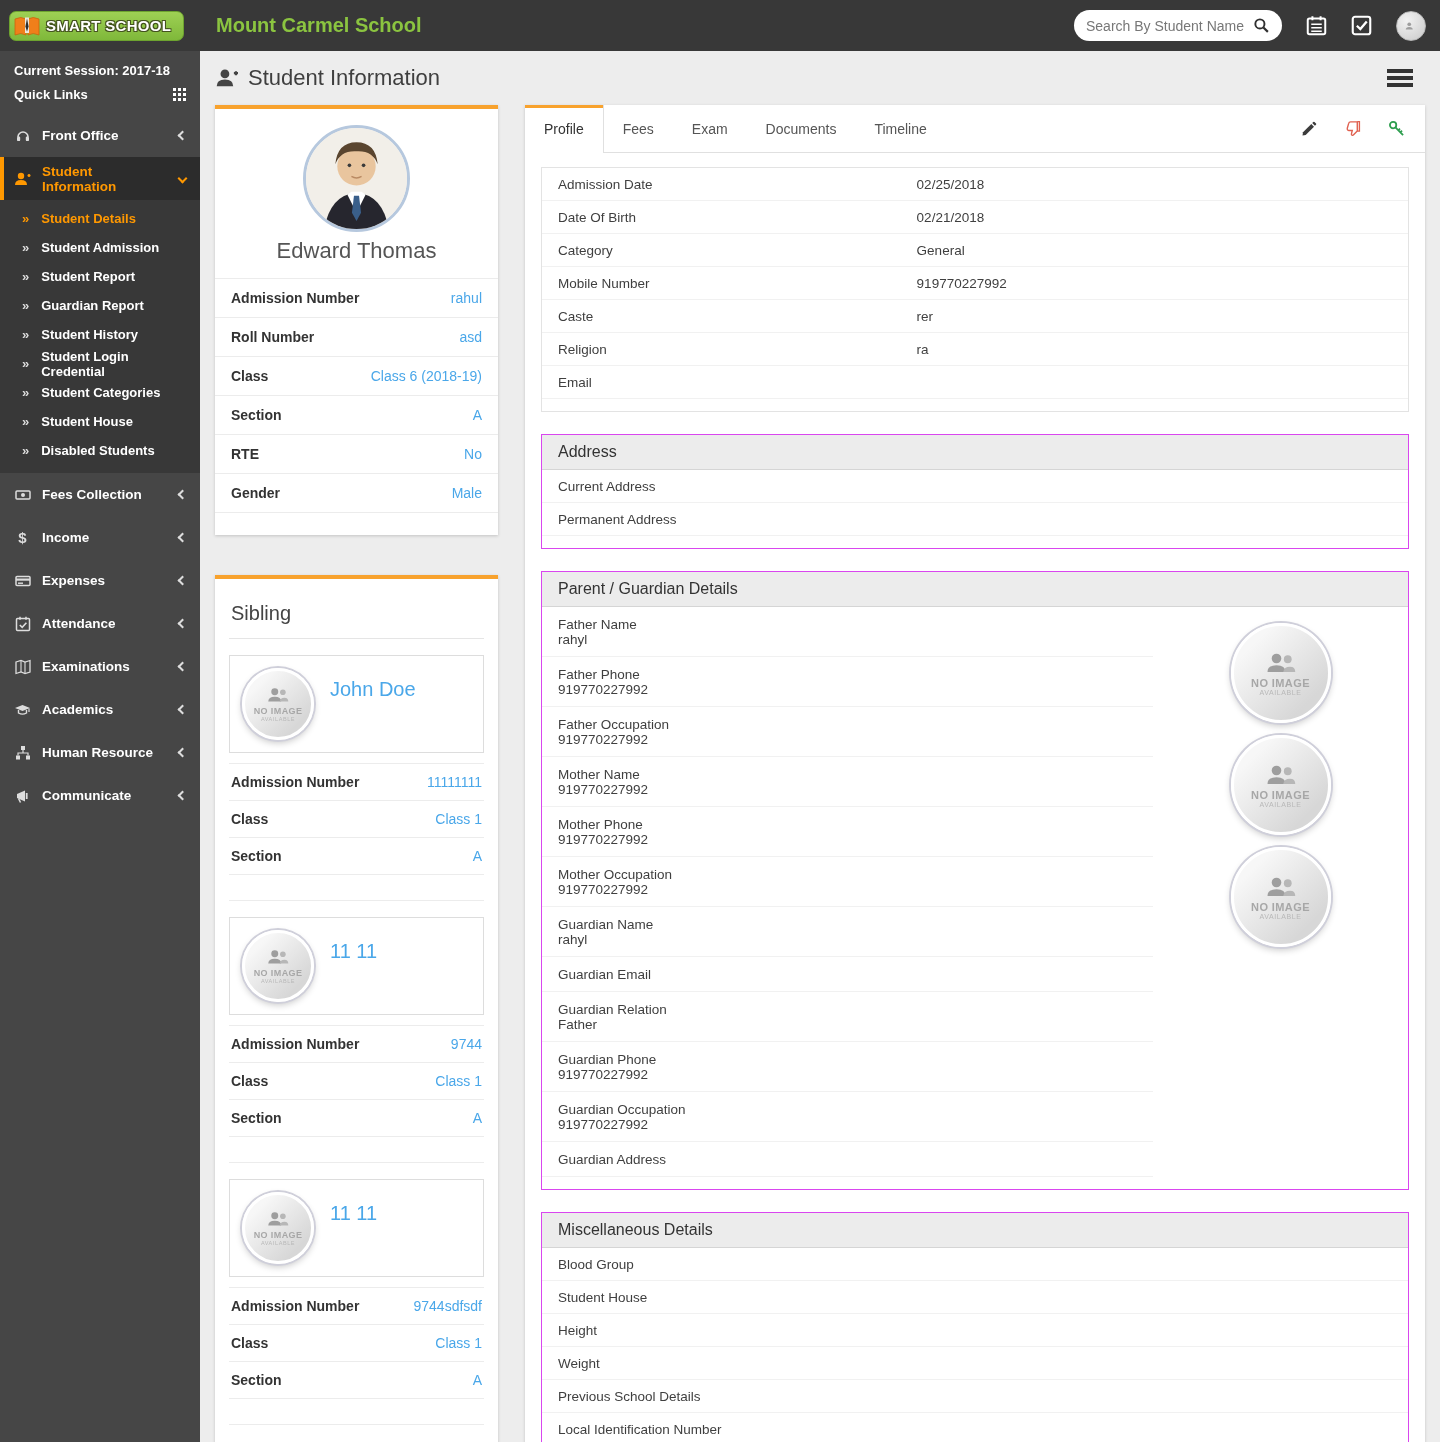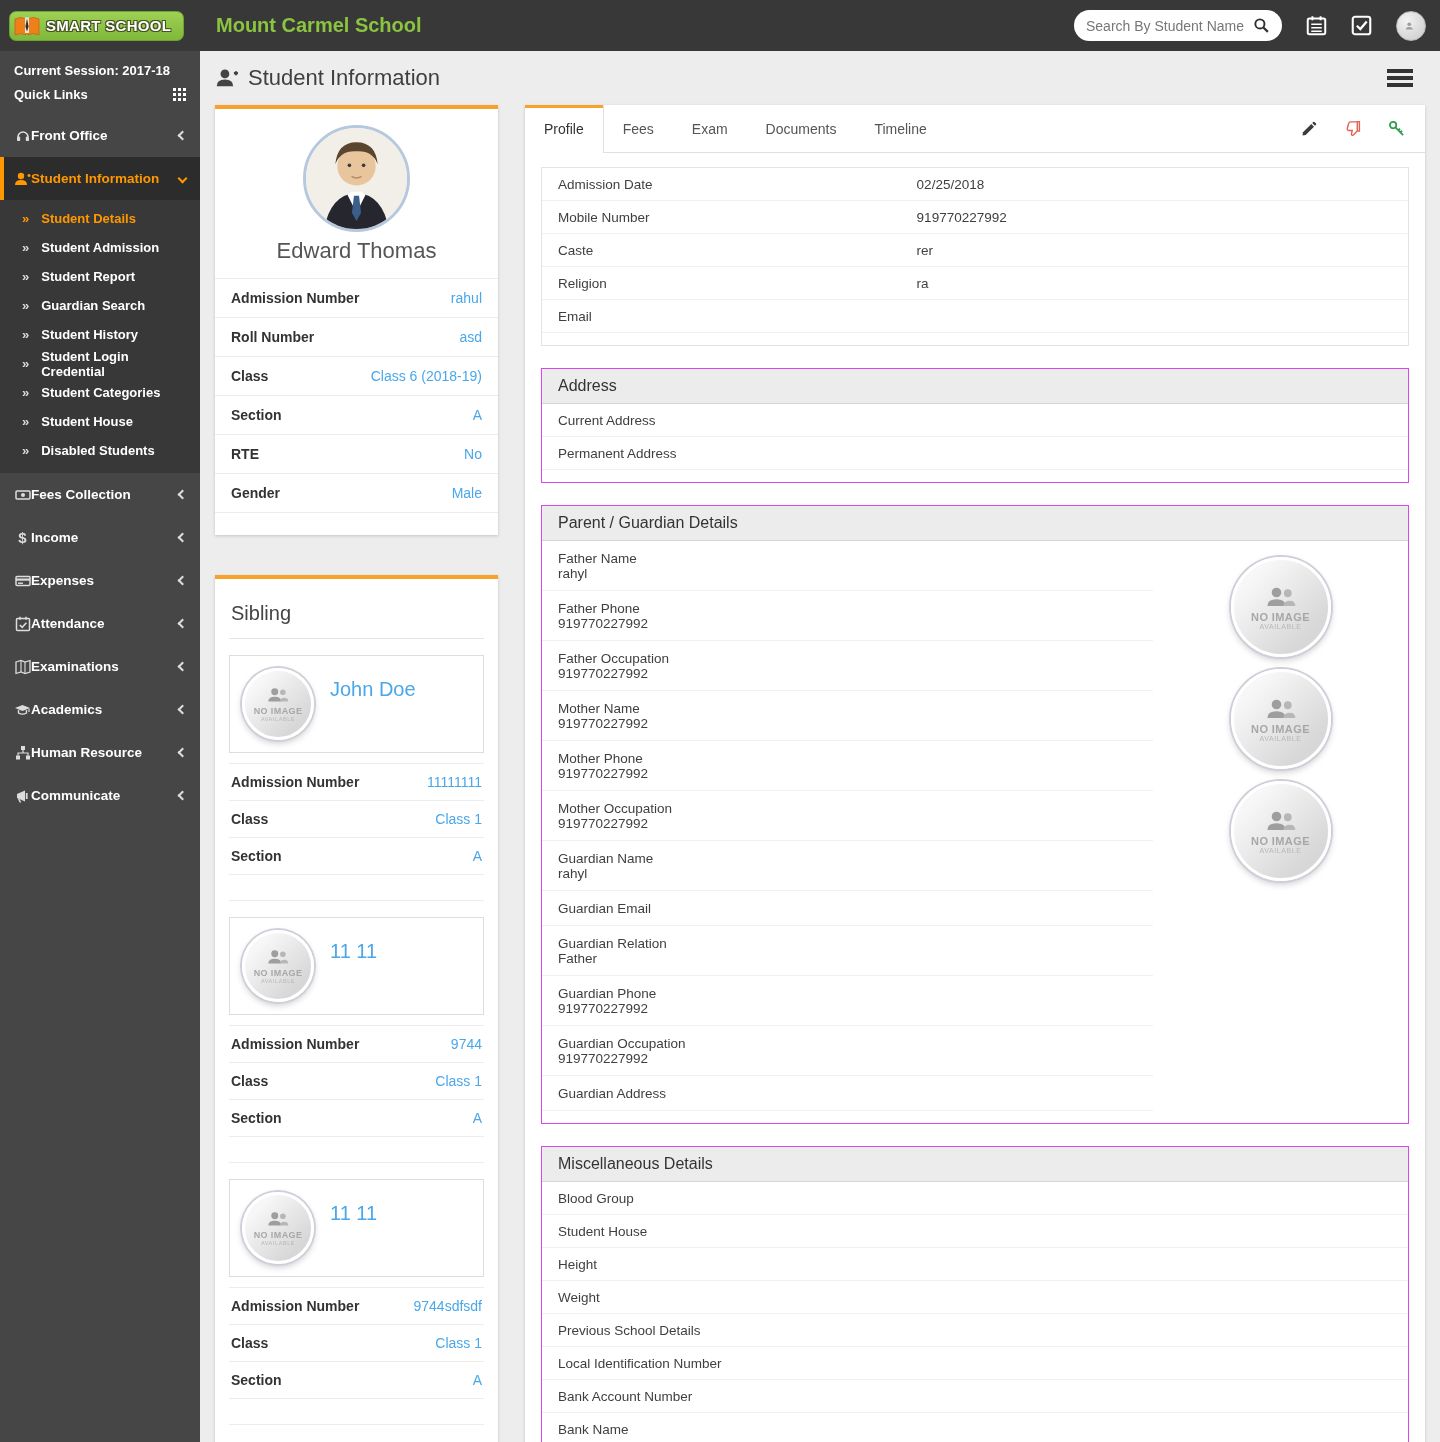--- a/index.html
+++ b/index.html
@@ -16,21 +16,21 @@
   .search-pill { background:#fff; border-radius:16px; height:31px; width:208px; display:flex; align-items:center; padding:0 12px; }
   .search-pill input { border:none; outline:none; flex:1; min-width:0; font-size:14px; color:#555; font-family:"Liberation Sans",sans-serif; }
   .search-pill input::placeholder { color:#777; }
   .hicon { display:flex; align-items:center; justify-content:center; cursor:pointer; }
   .avatar-mini { width:30px; height:30px; border-radius:50%; background:radial-gradient(circle at 35% 30%, #f2f2f2, #c9c9c9); display:flex; align-items:center; justify-content:center; border:1px solid #b9b9b9; }
 
   
   .sidebar { position:absolute; top:51px; left:0; bottom:0; width:200px; background:#464646; color:#eee; }
   .session { padding:12px 14px 2px; font-size:13px; font-weight:bold; color:#fff; }
   .quicklinks { padding:7px 14px 12px; display:flex; align-items:center; justify-content:space-between; font-size:13px; font-weight:bold; color:#fff; cursor:pointer; }
-  .mitem { height:43px; display:flex; align-items:center; padding:0 14px; font-size:13.5px; font-weight:bold; color:#fff; cursor:pointer; }
+  .mitem { height:43px; display:flex; align-items:center; gap:11px; padding:0 14px; font-size:13.5px; font-weight:bold; color:#fff; cursor:pointer; }
   .mitem .micon { width:17px; display:flex; justify-content:center; }
   .chev { width:7px; height:7px; border-left:2px solid #ddd; border-bottom:2px solid #ddd; transform:rotate(45deg); margin-left:auto; }
   .mitem.active { background:#2c2c2c; border-left:4px solid #ff9800; padding-left:10px; color:#ff9800; }
   .mitem.active .chev { transform:rotate(-45deg); border-color:#ff9800; }
   .dollar-glyph { font-size:15px; font-weight:bold; color:#ddd; }
   .submenu { background:#383838; padding:4px 0 8px; }
   .subitem { height:29px; display:flex; align-items:center; gap:12px; padding:0 14px 0 22px; font-size:13px; font-weight:bold; color:#fff; cursor:pointer; }
   .dchev { color:#ddd; font-size:13px; }
   .submenu div.subitem:first-of-type { color:#ff9800; }
   .submenu div.subitem:first-of-type .dchev { color:#ff9800; }
@@ -192,21 +192,21 @@
         <span>Student Admission</span>
       </div>
 
       <div class="subitem">
         <span class="dchev">»</span>
         <span>Student Report</span>
       </div>
 
       <div class="subitem">
         <span class="dchev">»</span>
-        <span>Guardian Search</span>
+        <span>Guardian Report</span>
       </div>
 
       <div class="subitem">
         <span class="dchev">»</span>
         <span>Student History</span>
       </div>
 
       <div class="subitem">
         <span class="dchev">»</span>
         <span>Student Login Credential</span>
@@ -512,21 +512,29 @@
 
       <div class="panel-body">
 
         <div class="tbox">
 
             <div class="prow">
               <span class="plbl">Admission Date</span>
               <span class="pval">02/25/2018</span>
             </div>
 
-
+            <div class="prow">
+              <span class="plbl">Date Of Birth</span>
+              <span class="pval">02/21/2018</span>
+            </div>
+
+            <div class="prow">
+              <span class="plbl">Category</span>
+              <span class="pval">General</span>
+            </div>
 
             <div class="prow">
               <span class="plbl">Mobile Number</span>
               <span class="pval">919770227992</span>
             </div>
 
             <div class="prow">
               <span class="plbl">Caste</span>
               <span class="pval">rer</span>
             </div>

